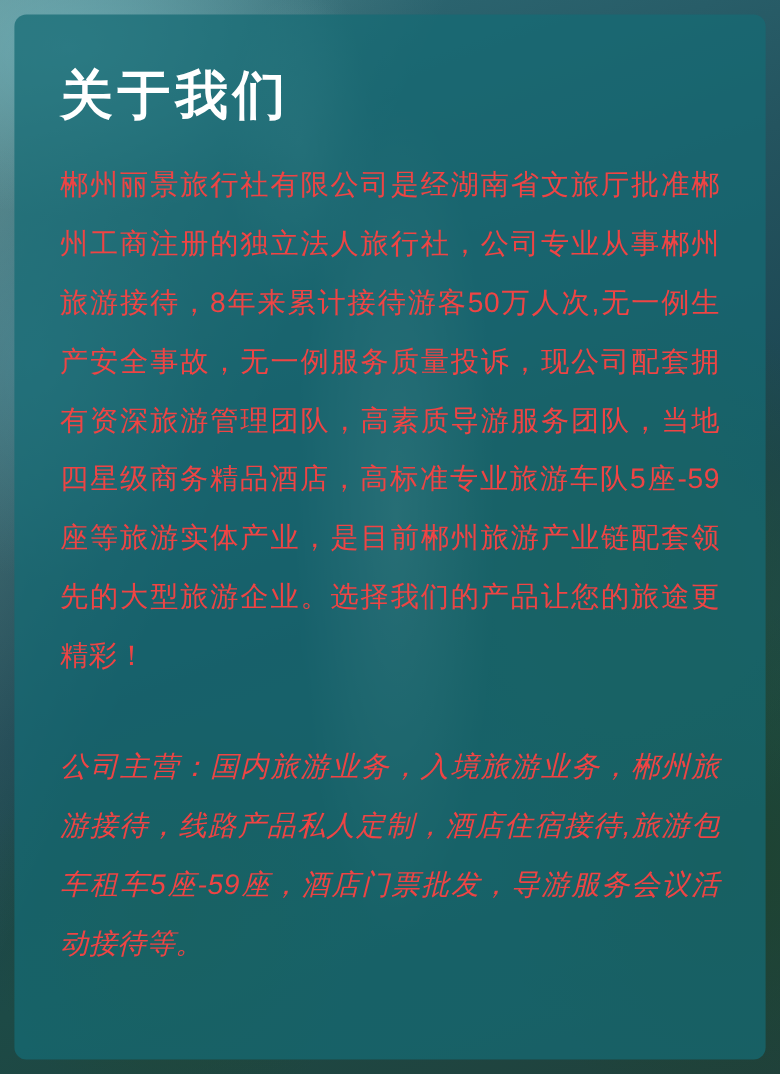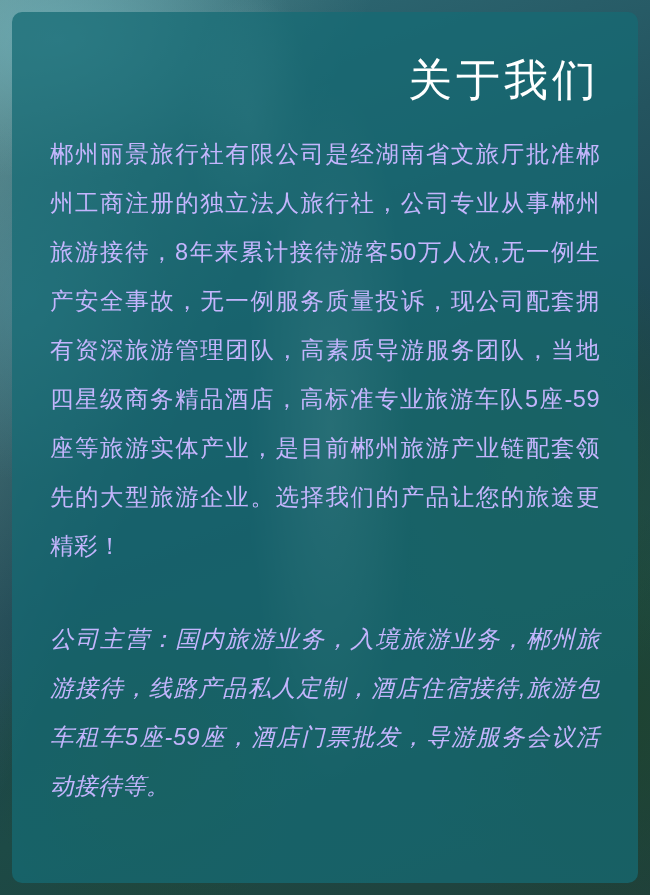--- a/index.html
+++ b/index.html
@@ -57,29 +57,29 @@
     bottom: 12px;
     background: rgba(22, 107, 116, 0.74);
     border-radius: 10px;
     box-sizing: border-box;
     padding: 34px 38px 30px 38px;
   }
 
   .title {
     color: #ffffff;
     font-size: 44px;
-    font-weight: normal;
+    font-weight: bold;
     letter-spacing: 4px;
-    text-align: right;
+    text-align: left;
     margin: 10px 0 26px 0;
     line-height: 1.1;
   }
 
   .body-text {
-    color: #c4b5fd;
+    color: #ef4444;
     font-size: 23.5px;
     line-height: 49px;
     letter-spacing: 0.5px;
     text-align: justify;
     text-justify: inter-ideograph;
   }
 
   .para + .para {
     margin-top: 44px;
     font-style: italic;

